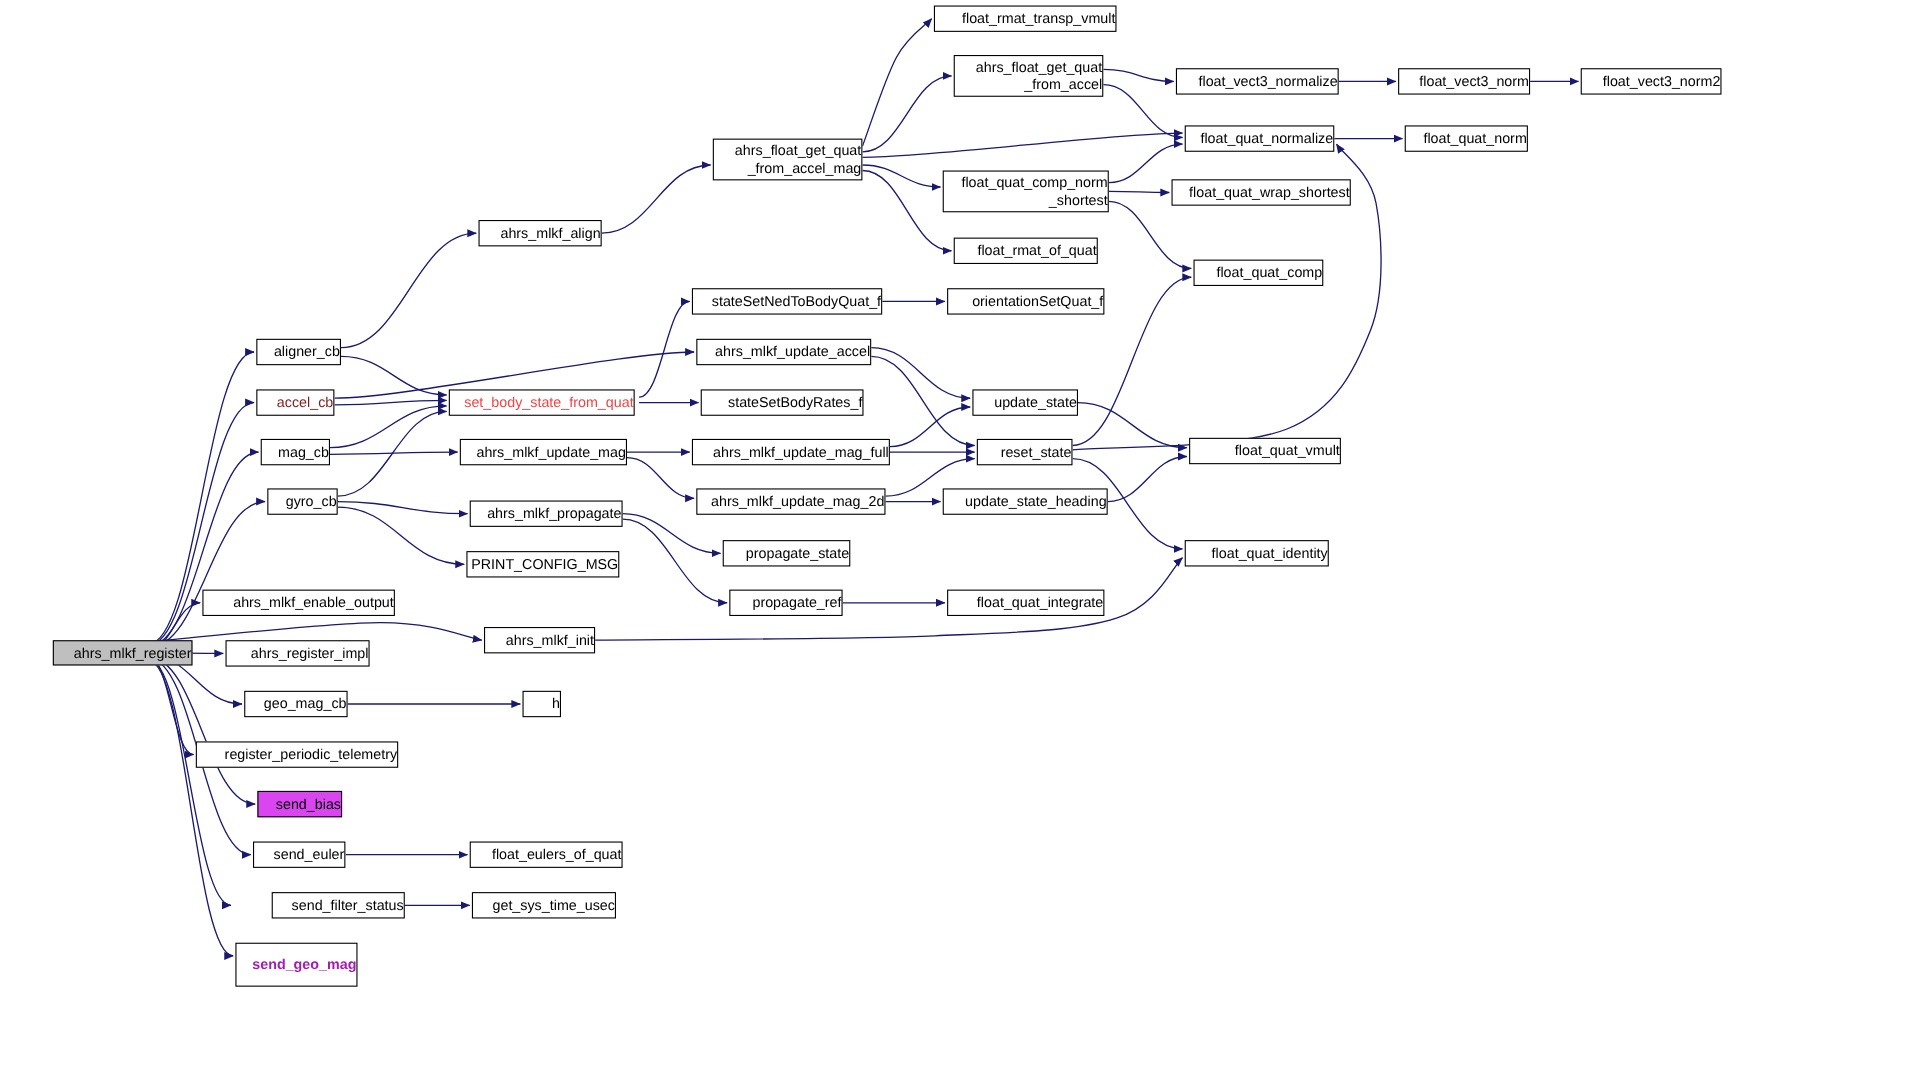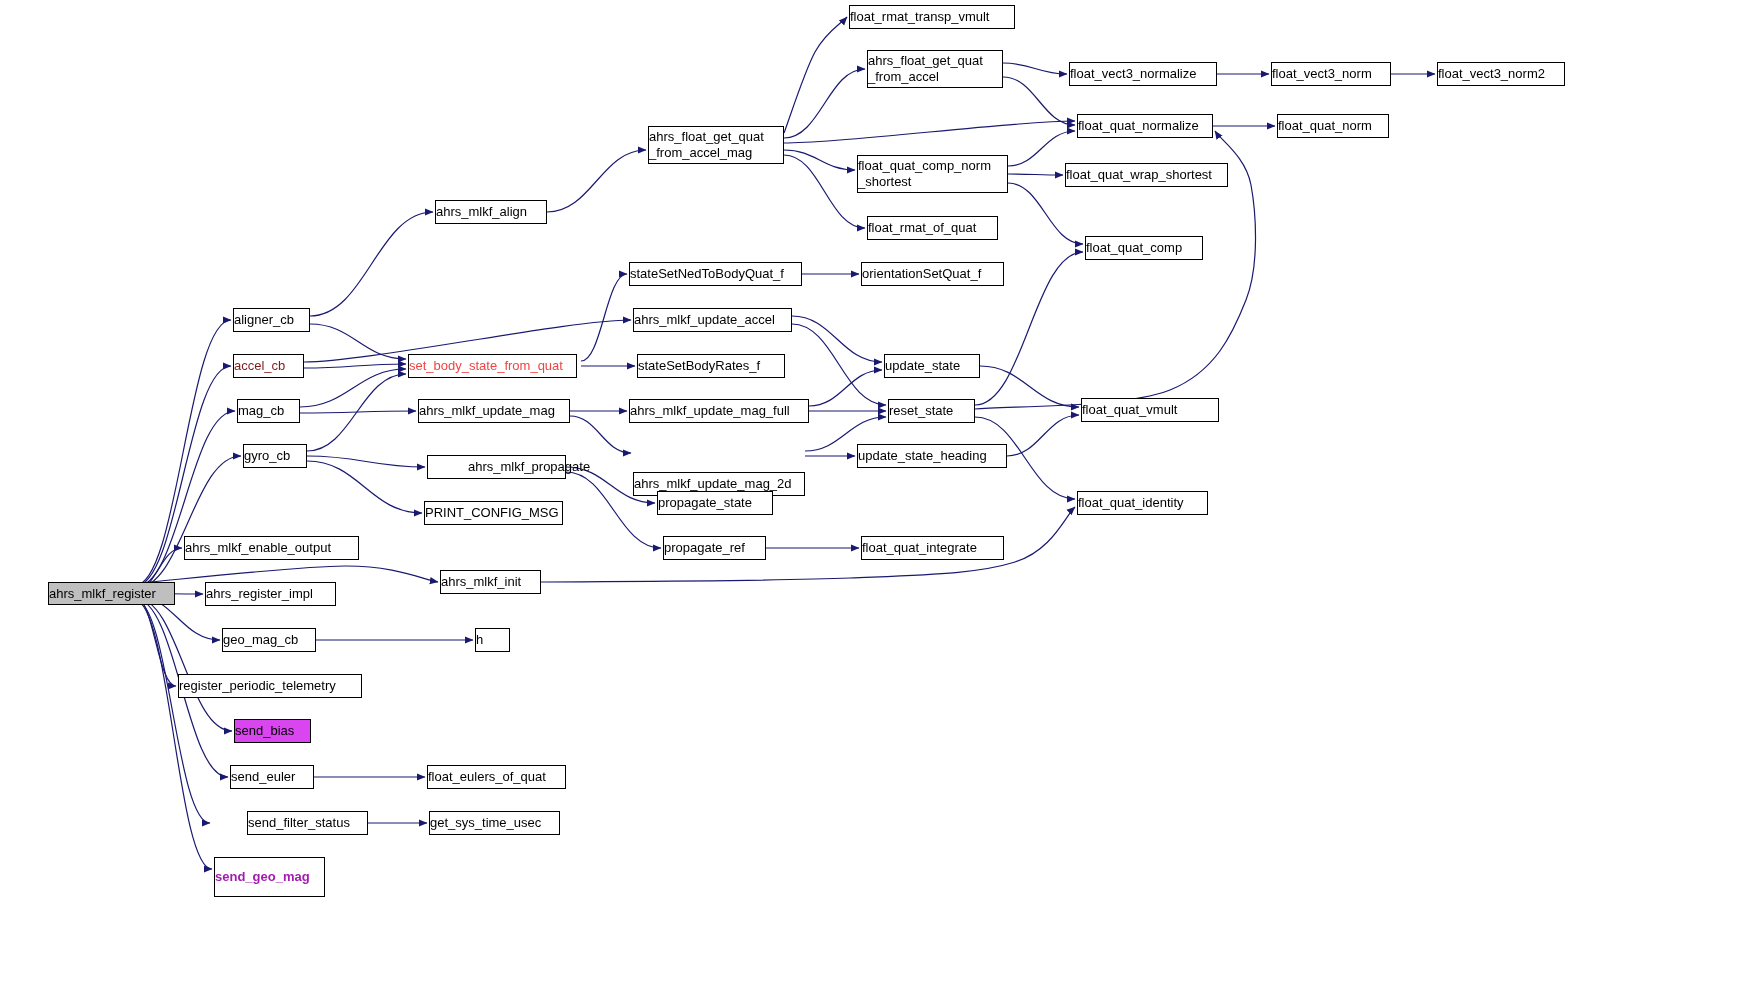--- a/index.html
+++ b/index.html
@@ -5,21 +5,21 @@
 <style>
   * { margin:0; padding:0; box-sizing:border-box; }
   html,body { background:#ffffff; }
   body { font-family:"Liberation Sans", sans-serif; }
   #stage { position:relative; width:1737px; height:981px; background:#ffffff; overflow:hidden; }
   #edges { position:absolute; left:0; top:0; z-index:1; }
   .edge { fill:none; stroke-width:1.2px; }
   .node {
     position:absolute; z-index:2;
     background:#ffffff; border:1px solid #000000;
-    display:flex; flex-direction:column; align-items:flex-start; justify-content:center;
+    display:flex; flex-direction:column; align-items:flex-end; justify-content:center;
     font-size:13px; line-height:16px; color:#000000;
     white-space:nowrap; cursor:pointer; text-align:center;
   }
   .node span { display:block; }
 </style>
 </head>
 <body>
 
 <div id="stage">
   <svg id="edges" width="1737" height="981">
@@ -163,21 +163,21 @@
     </div>
     <div class="node" style="left: 633px; top: 308px; width: 159px; height: 24px; background: rgb(255, 255, 255); border-color: rgb(0, 0, 0); color: rgb(0, 0, 0);">
       <span>ahrs_mlkf_update_accel</span>
     </div>
     <div class="node" style="left: 637px; top: 354px; width: 148px; height: 24px; background: rgb(255, 255, 255); border-color: rgb(0, 0, 0); color: rgb(0, 0, 0);">
       <span>stateSetBodyRates_f</span>
     </div>
     <div class="node" style="left: 629px; top: 399px; width: 180px; height: 24px; background: rgb(255, 255, 255); border-color: rgb(0, 0, 0); color: rgb(0, 0, 0);">
       <span>ahrs_mlkf_update_mag_full</span>
     </div>
-    <div class="node" style="left: 633px; top: 444px; width: 172px; height: 24px; background: rgb(255, 255, 255); border-color: rgb(0, 0, 0); color: rgb(0, 0, 0); margin-top: 28px;">
+    <div class="node" style="left: 633px; top: 444px; width: 172px; height: 24px; background: rgb(255, 255, 255); border-color: rgb(0, 0, 0); color: rgb(0, 0, 0);">
       <span>ahrs_mlkf_update_mag_2d</span>
     </div>
     <div class="node" style="left: 657px; top: 491px; width: 116px; height: 24px; background: rgb(255, 255, 255); border-color: rgb(0, 0, 0); color: rgb(0, 0, 0);">
       <span>propagate_state</span>
     </div>
     <div class="node" style="left: 663px; top: 536px; width: 103px; height: 24px; background: rgb(255, 255, 255); border-color: rgb(0, 0, 0); color: rgb(0, 0, 0);">
       <span>propagate_ref</span>
     </div>
     <div class="node" style="left: 849px; top: 5px; width: 166px; height: 24px; background: rgb(255, 255, 255); border-color: rgb(0, 0, 0); color: rgb(0, 0, 0);">
       <span>float_rmat_transp_vmult</span>

